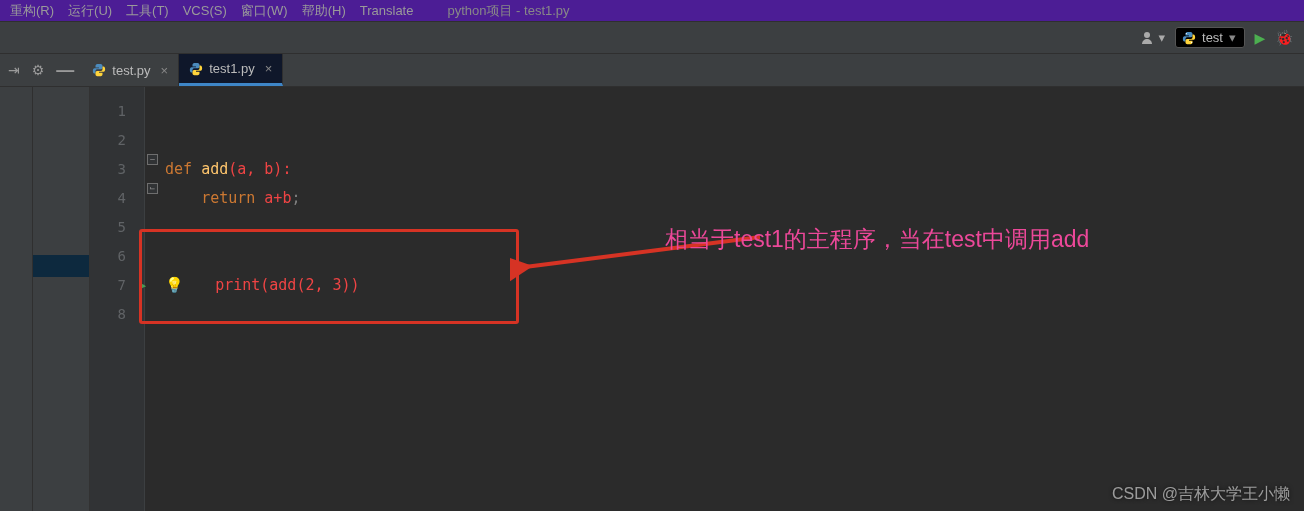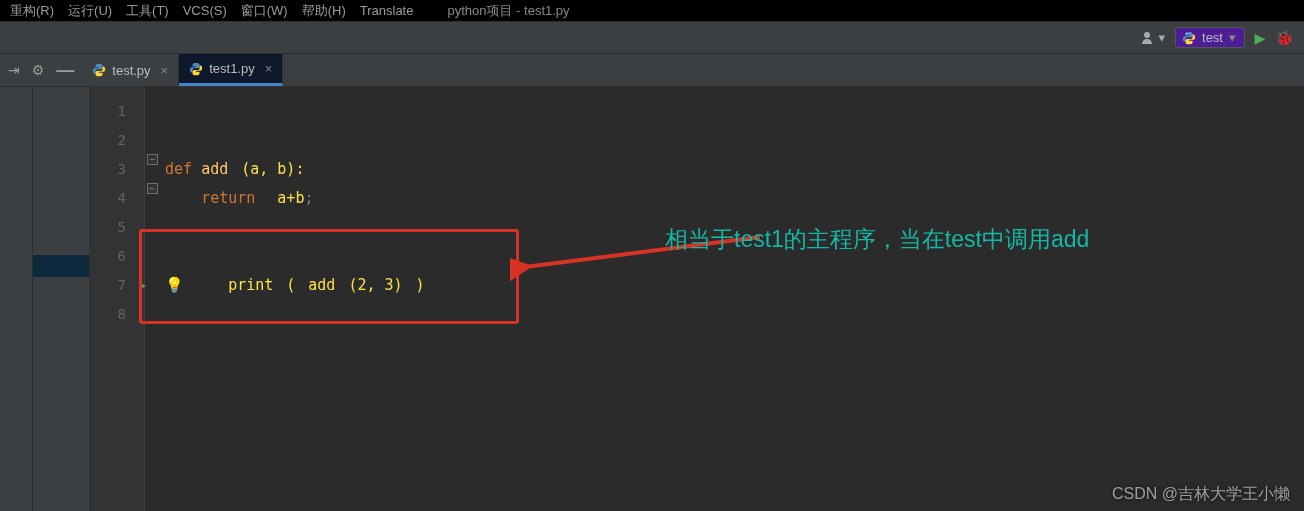--- a/index.html
+++ b/index.html
@@ -8,21 +8,21 @@
     background: #2b2b2b;
     color: #bbbbbb;
     width: 1304px;
     height: 511px;
     overflow: hidden;
     position: relative;
     font-size: 13px;
   }
   .menubar {
     height: 22px;
-    background: #000000;
+    background: #4c1d95;
     border-bottom: 1px solid #2f2f2f;
     display: flex;
     align-items: center;
     padding: 0 10px;
     gap: 14px;
     color: #9a9a9a;
     font-size: 13px;
   }
   .menubar .item { cursor: default; }
   .menubar .breadcrumb { margin-left: 20px; color: #888; }
@@ -34,21 +34,21 @@
     align-items: center;
     justify-content: flex-end;
     padding: 0 10px;
     gap: 10px;
   }
   .toolbar .user-icon { color:#aaa; display:flex; align-items:center; gap:2px;}
   .run-config {
     display: flex; align-items: center; gap: 6px;
     border: 1px solid #555; border-radius: 3px;
     padding: 2px 8px 2px 6px;
-    background: #4c1d95;
+    background: #000000;
     color: #bbb;
   }
   .run-config .py-icon { color:#5b8c2a; }
   .play-icon { color: #4caf50; font-size: 14px; }
   .bug-icon { color: #4caf50; font-size: 15px; }
   .tabbar {
     height: 33px;
     background: #3c3f41;
     display: flex;
     align-items: stretch;
@@ -126,40 +126,40 @@
     font-family: "Consolas", monospace;
     font-size: 15px;
     line-height: 29px;
     color: #a9b7c6;
     position: relative;
   }
   .code .line { height:29px; padding-left: 20px; white-space: pre; }
   .kw { color: #cc7832; }
   .fn { color: #ffc66d; }
   .str { color: #6a8759; }
-  .id { color: #fde047; padding-left: 13px; }
+  .id { color: #ef4444; }
   .gray { color:#808080; }
   .fold {
     position:absolute; left:2px; width:11px; height:11px;
     border:1px solid #6e6e6e; color:#888; font-size:9px;
     display:flex;align-items:center;justify-content:center;
     background:#313335;
   }
   .bulb {
     display:inline-block; width:14px; text-align:center; color:#f0a732;
   }
   .red-box {
     position:absolute;
     border: 3px solid #d63324;
     border-radius: 3px;
     pointer-events: none;
   }
   .annotation {
     position:absolute;
-    color:#14b8a6;
+    color:#ec4899;
     font-size: 23px;
     line-height: 34px;
     font-family: "Microsoft YaHei", sans-serif;
   }
   .arrow-svg { position:absolute; pointer-events:none; }
   .watermark {
     position:absolute; right:14px; bottom:6px;
     color: rgba(255,255,255,0.55);
     text-shadow: 0 0 4px rgba(0,0,0,0.7);
     font-size:16px;

